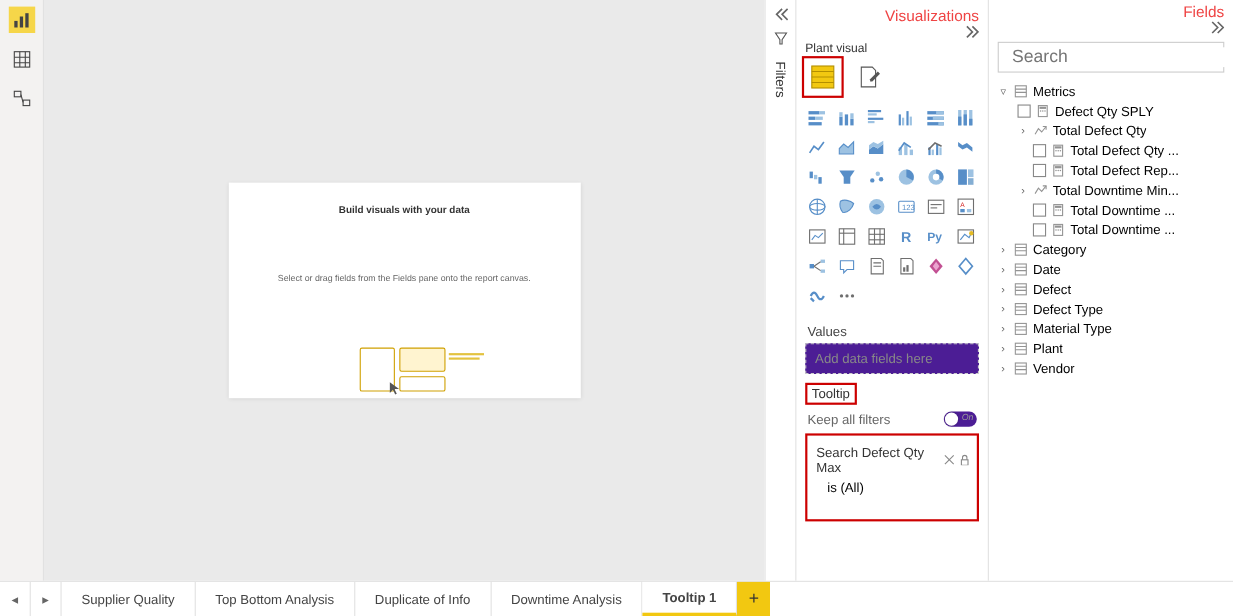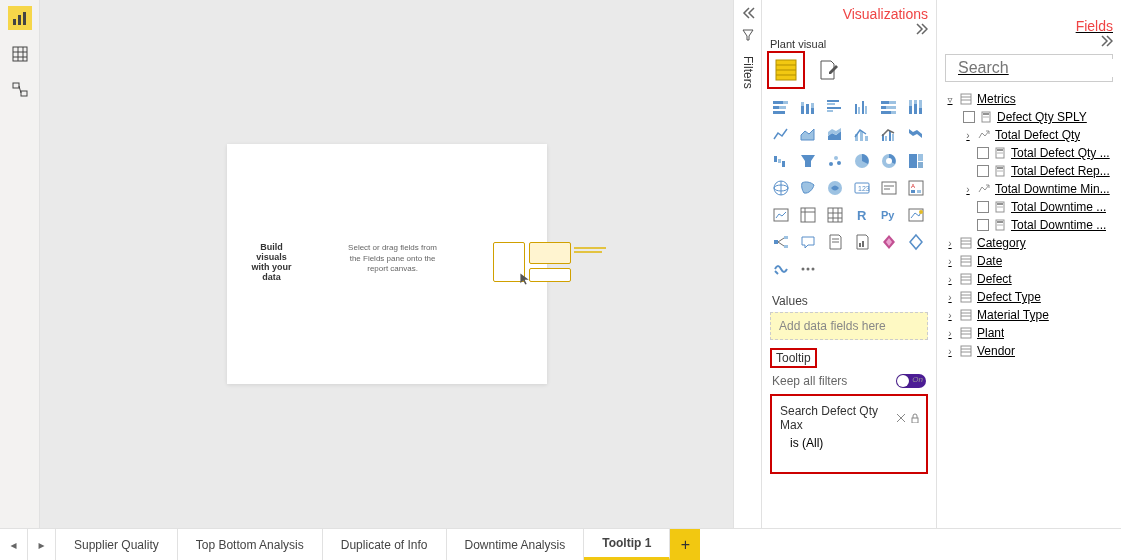--- a/index.html
+++ b/index.html
@@ -7,21 +7,21 @@
 
 .main { flex: 1; display: flex; }
 
 
 .left-bar { width: 40px; background: #f3f2f1; border-right: 1px solid #e1e1e1; display: flex; flex-direction: column; align-items: center; padding-top: 6px; gap: 12px; }
 .left-bar .tool { width: 24px; height: 24px; display: flex; align-items: center; justify-content: center; cursor: pointer; }
 .left-bar .tool.active { background: #f6d649; }
 
 
 .canvas-area { flex: 1; background: #eaeaea; display: flex; align-items: center; justify-content: center; position: relative; }
-.canvas { width: 320px; height: 240px; background: #fff; box-shadow: 0 1px 4px rgba(0,0,0,0.1); display: flex; flex-direction: row; align-items: center; justify-content: center; padding: 20px; text-align: center; gap: 48px; }
+.canvas { width: 320px; height: 196px; background: #fff; box-shadow: 0 1px 4px rgba(0,0,0,0.1); display: flex; flex-direction: column; align-items: center; justify-content: center; padding: 20px; text-align: center; gap: 48px; }
 .canvas h4 { font-size: 9px; font-weight: 600; color: #333; margin-bottom: 4px; }
 .canvas p { font-size: 8px; color: #666; line-height: 1.3; margin-bottom: 10px; }
 .canvas-illus { width: 90px; height: 45px; position: relative; }
 .ill-box { position: absolute; border: 1px solid #d0a000; border-radius: 2px; }
 .ill-b1 { left: 4px; top: 0; width: 32px; height: 40px; background: #fff; }
 .ill-b2 { left: 40px; top: 0; width: 42px; height: 22px; background: #fff4d0; }
 .ill-b3 { left: 40px; top: 26px; width: 42px; height: 14px; background: #fff; }
 .ill-line { position: absolute; background: #e3c340; height: 2px; }
 .ill-l1 { left: 44px; top: 4px; width: 32px; }
 .ill-l2 { left: 44px; top: 8px; width: 28px; }
@@ -34,32 +34,32 @@
 
 .viz-pane { width: 175px; border-left: 1px solid #e1e1e1; display: flex; flex-direction: column; padding: 6px 8px; font-size: 12px; }
 .pane-header { display: flex; justify-content: space-between; align-items: flex-end; font-size: 14px; font-weight: 400; color: #ef4444; margin-bottom: 2px; flex-direction: column; }
 .pane-sub { font-size: 11px; color: #333; margin-bottom: 4px; }
 .mode-row { display: flex; gap: 10px; margin-bottom: 10px; }
 .mode-btn { width: 32px; height: 32px; display: flex; align-items: center; justify-content: center; cursor: pointer; }
 .mode-btn.sel { outline: 2px solid #c00; outline-offset: 1px; }
 .viz-grid { display: grid; grid-template-columns: repeat(6, 22px); gap: 5px; margin-bottom: 14px; }
 .viz-icon { width: 22px; height: 22px; display: flex; align-items: center; justify-content: center; cursor: pointer; opacity: 0.85; }
 .section-lbl { font-size: 12px; color: #444; margin-bottom: 4px; padding: 0 2px; }
-.field-well { border: 1px dashed #ccc; background: #fef9c3; padding: 6px 8px; font-size: 12px; color: #888; margin-bottom: 8px; }
+.field-well { border: 1px dashed #ccc; background: #4c1d95; padding: 6px 8px; font-size: 12px; color: #888; margin-bottom: 8px; }
 .tooltip-lbl { display: inline-block; border: 2px solid #c00; padding: 1px 4px; font-size: 12px; color: #333; margin-bottom: 6px; }
 .keep-row { display: flex; justify-content: space-between; align-items: center; font-size: 12px; color: #666; margin-bottom: 6px; padding: 0 2px; }
 .toggle { width: 30px; height: 14px; border-radius: 7px; background: #4c1d95; position: relative; font-style: italic; }
 .toggle::after { content: ""; position: absolute; width: 12px; height: 12px; border-radius: 50%; background: #fff; top: 1px; left: 1px; box-shadow: 0 0 2px rgba(0,0,0,0.3); }
 .toggle span { position: absolute; font-size: 8px; color: #999; right: 3px; top: 1px; }
 .filter-card { border: 2px solid #c00; padding: 8px 6px 22px 8px; font-size: 12px; color: #333; }
 .filter-card .row1 { display: flex; justify-content: space-between; align-items: center; }
 .filter-card .tiny { display: flex; gap: 4px; align-items: center; color: #888; }
 
 
-.fields-pane { width: 185px; border-left: 1px solid #e1e1e1; display: flex; flex-direction: column; padding: 18px 8px; font-size: 12px; text-decoration: underline; }
+.fields-pane { width: 223px; border-left: 1px solid #e1e1e1; display: flex; flex-direction: column; padding: 2px 8px; font-size: 12px; }
 .search-box { display: flex; align-items: center; border: 1px solid #ccc; padding: 4px 6px; margin: 4px 0 8px 0; gap: 6px; }
 .search-box input { border: none; outline: none; font-size: 16px; flex: 1; }
 .tree { font-size: 12px; }
 .tree-item { display: flex; align-items: center; gap: 4px; padding: 2px 0; cursor: pointer; white-space: nowrap; overflow: hidden; }
 .tree-item .chk { width: 12px; height: 12px; border: 1px solid #888; flex-shrink: 0; }
 .tree-item .indent1 { width: 14px; flex-shrink: 0; }
 .tree-item .indent2 { width: 28px; flex-shrink: 0; }
 .caret { width: 10px; text-align: center; color: #666; flex-shrink: 0; font-size: 10px; }
 .ticon { width: 14px; height: 14px; flex-shrink: 0; opacity: 0.7; display: flex; align-items: center; justify-content: center; }
 .tree-label { overflow: hidden; text-overflow: ellipsis; }

